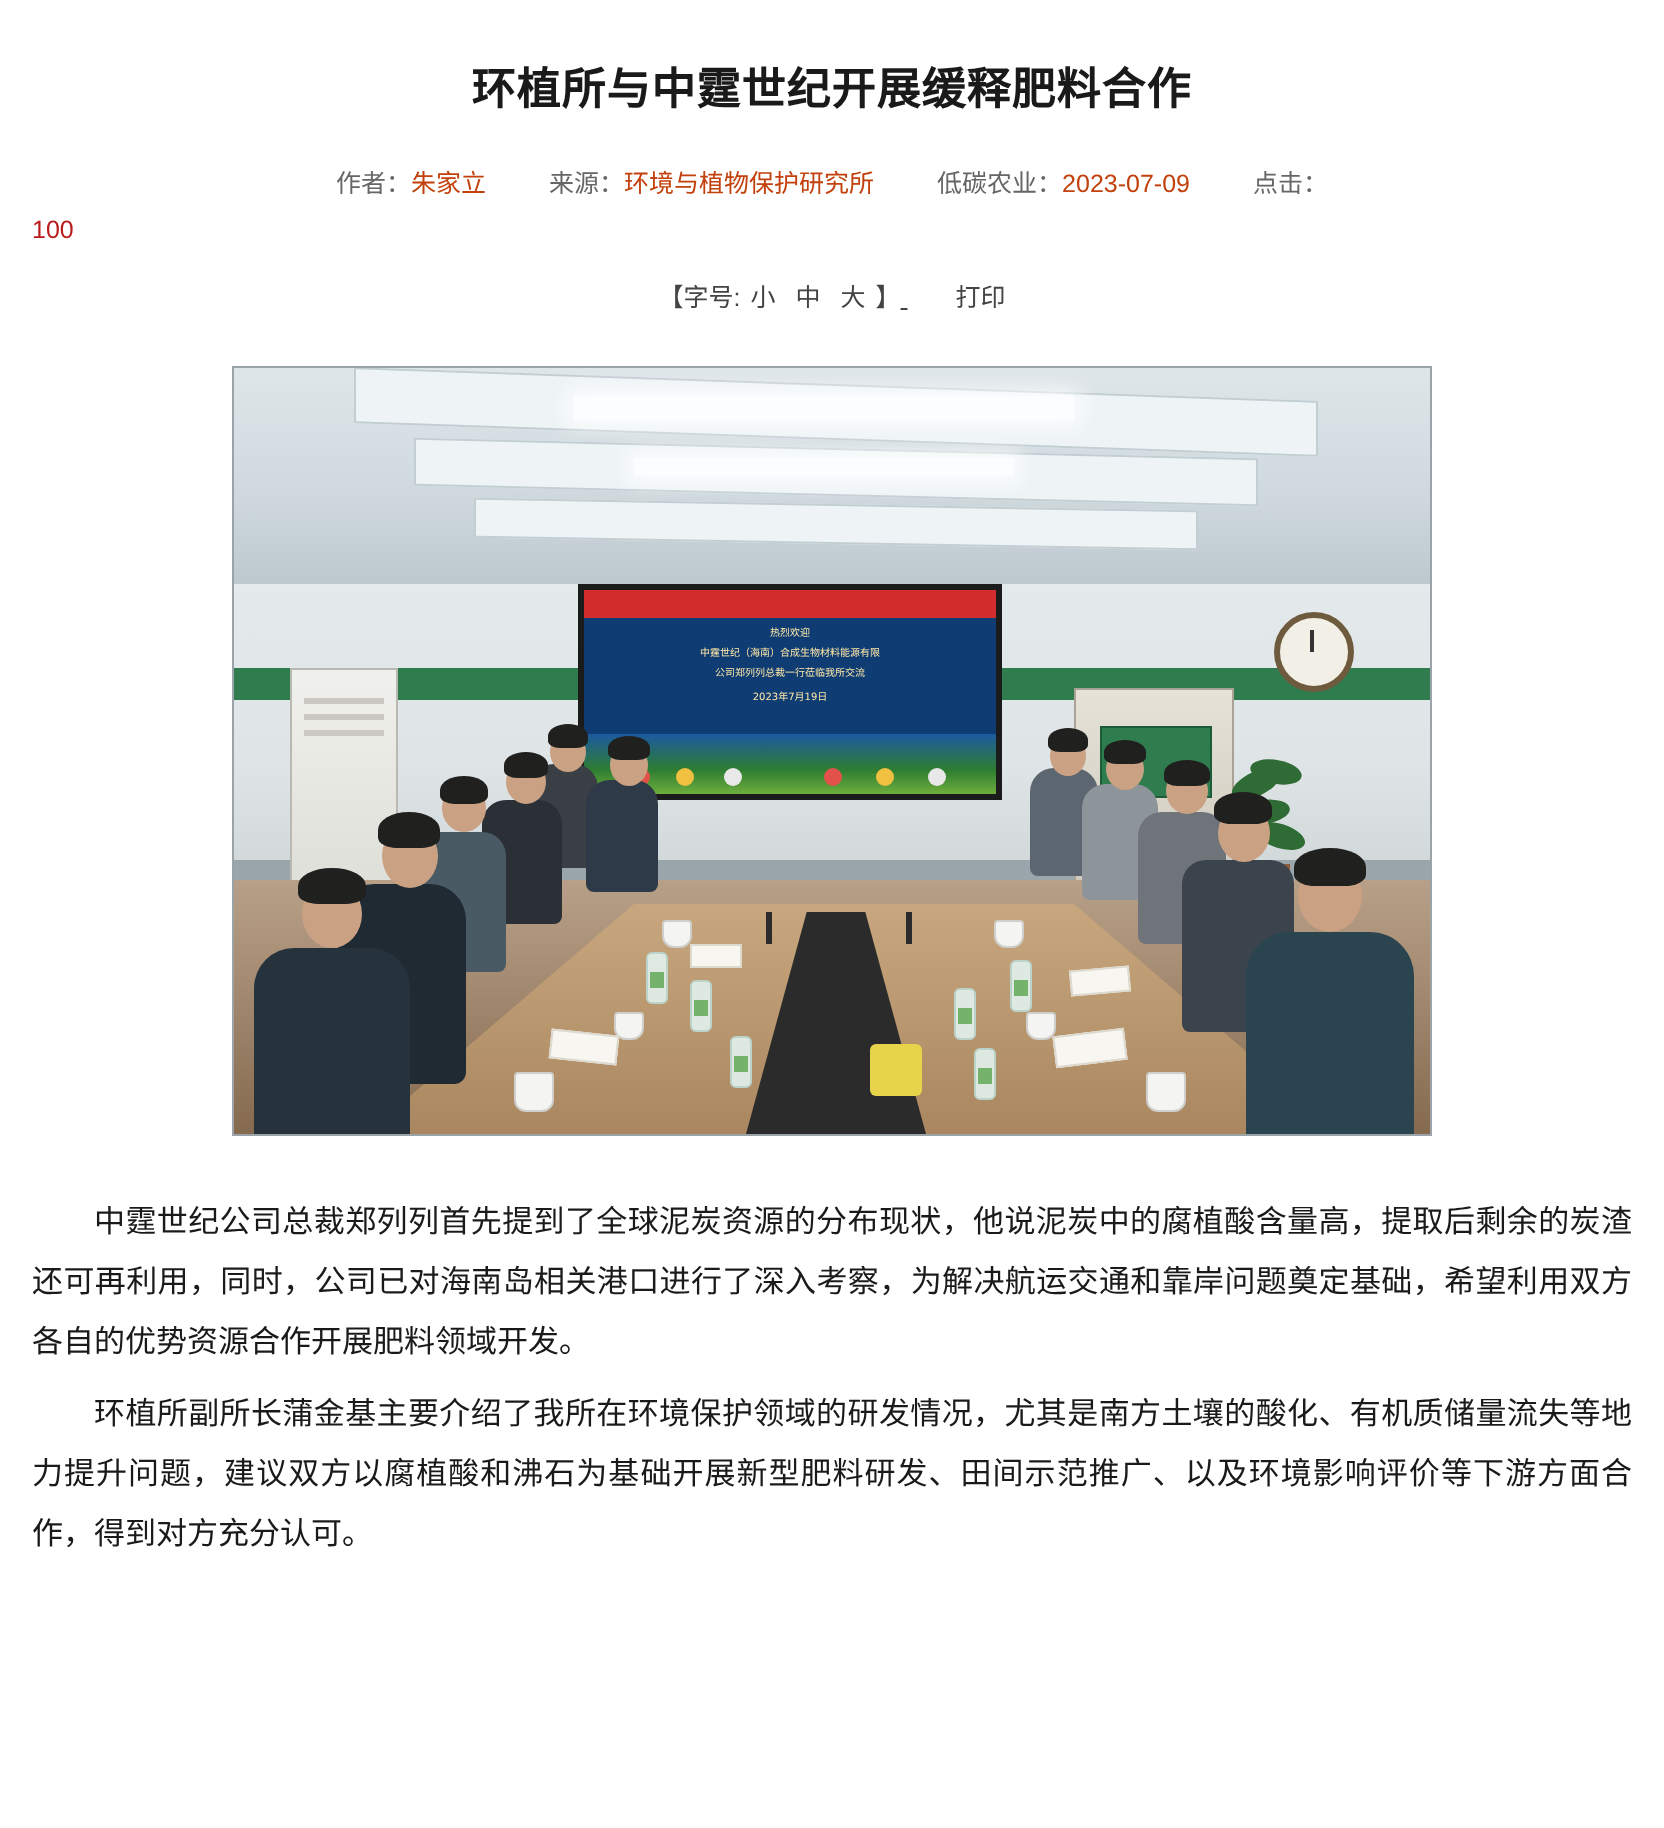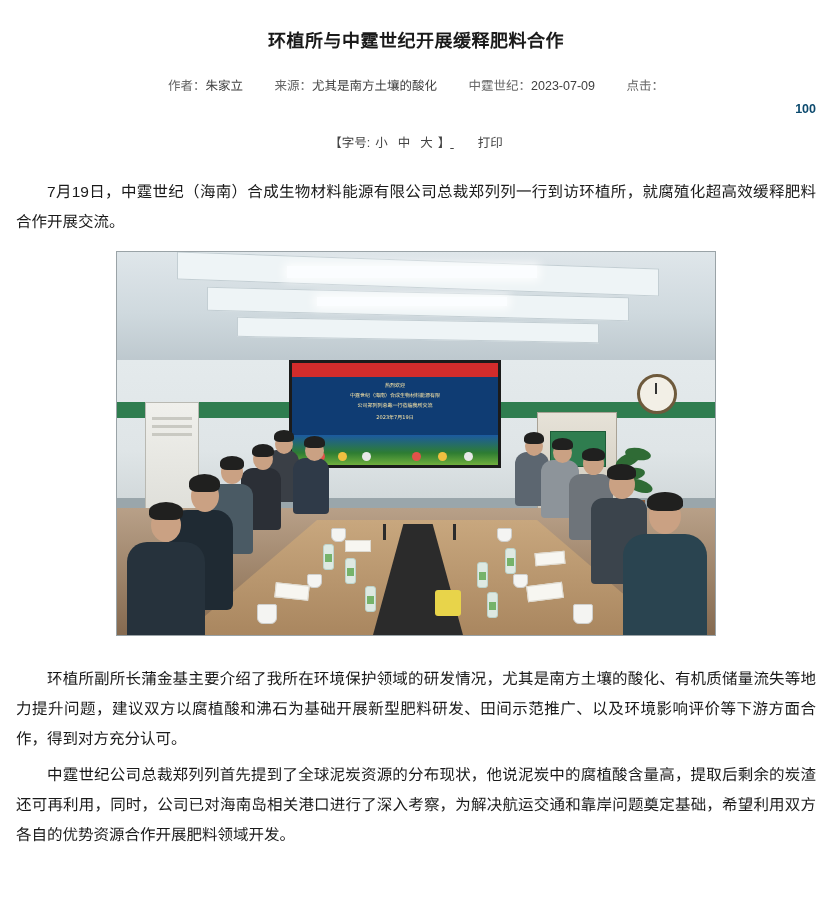--- a/index.html
+++ b/index.html
@@ -14,21 +14,21 @@
     color: #000000;
     overflow: hidden;
   }
   .page {
     width: 832px;
     box-sizing: border-box;
     padding: 0 16px;
   }
   .article-title {
     text-align: center;
-    font-size: 18px;
+    font-size: 22px;
     font-weight: bold;
     color: #1a1a1a;
     margin: 26px 0 16px 0;
     letter-spacing: 0.5px;
   }
   .meta-line {
     text-align: center;
     font-size: 12.5px;
     color: #666666;
     margin-top: 22px;
@@ -36,29 +36,28 @@
   }
   .meta-item {
     display: inline-block;
     margin: 0 14px;
     white-space: nowrap;
   }
   .meta-label {
     color: #666666;
   }
   .meta-value {
-    color: #404040;
+    color: #c2410c;
   }
   .hits-number {
     display: block;
-    text-align: right;
+    text-align: left;
     font-size: 12.5px;
-    color: #0c4a6e;
+    color: #b91c1c;
     margin-top: 4px;
-    font-weight: bold;
   }
   .tools-line {
     text-align: center;
     font-size: 12.5px;
     color: #444444;
     margin-top: 16px;
     text-decoration: underline;
   }
   .fontsize-group {
     display: inline-block;
@@ -274,41 +273,40 @@
 
 <div class="page">
 
   <h1 class="article-title">环植所与中霆世纪开展缓释肥料合作</h1>
 
   <div class="meta-line">
     <span class="meta-item">
       <span class="meta-label">作者：</span><span class="meta-value">朱家立</span>
     </span>
     <span class="meta-item">
-      <span class="meta-label">来源：</span><span class="meta-value">尤其是南方土壤的酸化</span>
+      <span class="meta-label">来源：</span><span class="meta-value">环境与植物保护研究所</span>
     </span>
     <span class="meta-item">
-      <span class="meta-label">中霆世纪：</span><span class="meta-value">2023-07-09</span>
+      <span class="meta-label">低碳农业：</span><span class="meta-value">2023-07-09</span>
     </span>
     <span class="meta-item">
       <span class="meta-label">点击：</span>
     </span>
   </div>
   <span class="hits-number">100</span>
 
   <div class="tools-line">
     <span class="fontsize-group">
       <span class="fs-bracket">【字号:</span><span class="fs-opt">小</span><span class="fs-opt">中</span><span class="fs-opt">大</span><span class="fs-bracket">】</span>
     </span>
     <span class="print-link">打印</span>
   </div>
 
   <div class="content">
 
-    <p>7月19日，中霆世纪（海南）合成生物材料能源有限公司总裁郑列列一行到访环植所，就腐殖化超高效缓释肥料合作开展交流。</p>
 
     <div class="figure">
       <div class="photo">
         <div class="ceiling"></div>
         <div class="ceil-panel cl1"></div>
         <div class="ceil-panel cl2"></div>
         <div class="ceil-panel cl3"></div>
         <div class="ceil-light lt1"></div>
         <div class="ceil-light lt2"></div>
 
@@ -422,17 +420,17 @@
         <div class="paper" style="left:158px; top:332px; width:32px; height:13px; transform:rotate(6deg);"></div>
         <div class="paper" style="left:228px; top:288px; width:24px; height:10px;"></div>
 
         <div class="bag"></div>
 
         <div class="mic" style="left:266px; top:272px;"></div>
         <div class="mic" style="left:336px; top:272px;"></div>
       </div>
     </div>
 
+    <p>中霆世纪公司总裁郑列列首先提到了全球泥炭资源的分布现状，他说泥炭中的腐植酸含量高，提取后剩余的炭渣还可再利用，同时，公司已对海南岛相关港口进行了深入考察，为解决航运交通和靠岸问题奠定基础，希望利用双方各自的优势资源合作开展肥料领域开发。</p>
     <p>环植所副所长蒲金基主要介绍了我所在环境保护领域的研发情况，尤其是南方土壤的酸化、有机质储量流失等地力提升问题，建议双方以腐植酸和沸石为基础开展新型肥料研发、田间示范推广、以及环境影响评价等下游方面合作，得到对方充分认可。</p>
-    <p>中霆世纪公司总裁郑列列首先提到了全球泥炭资源的分布现状，他说泥炭中的腐植酸含量高，提取后剩余的炭渣还可再利用，同时，公司已对海南岛相关港口进行了深入考察，为解决航运交通和靠岸问题奠定基础，希望利用双方各自的优势资源合作开展肥料领域开发。</p>
   </div>
 
 </div>
 
 </body></html>

